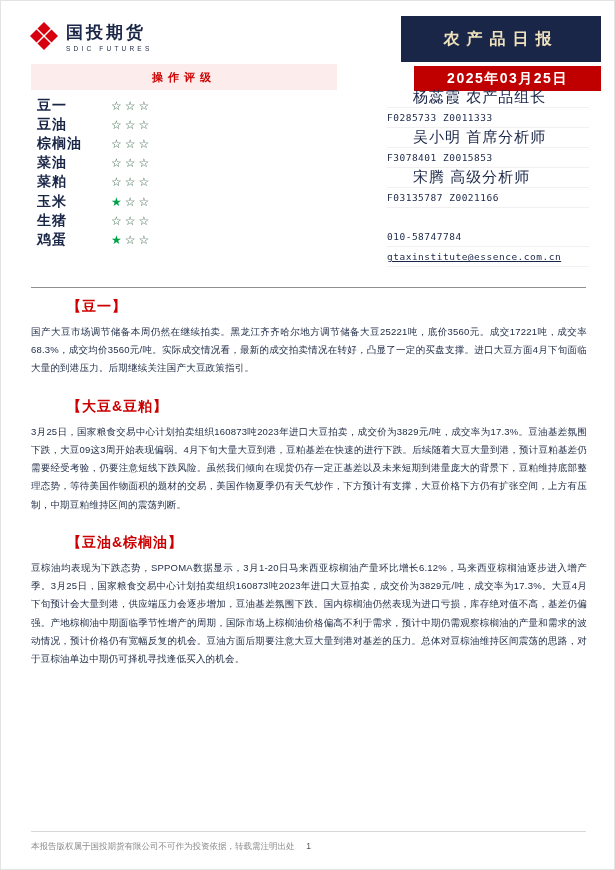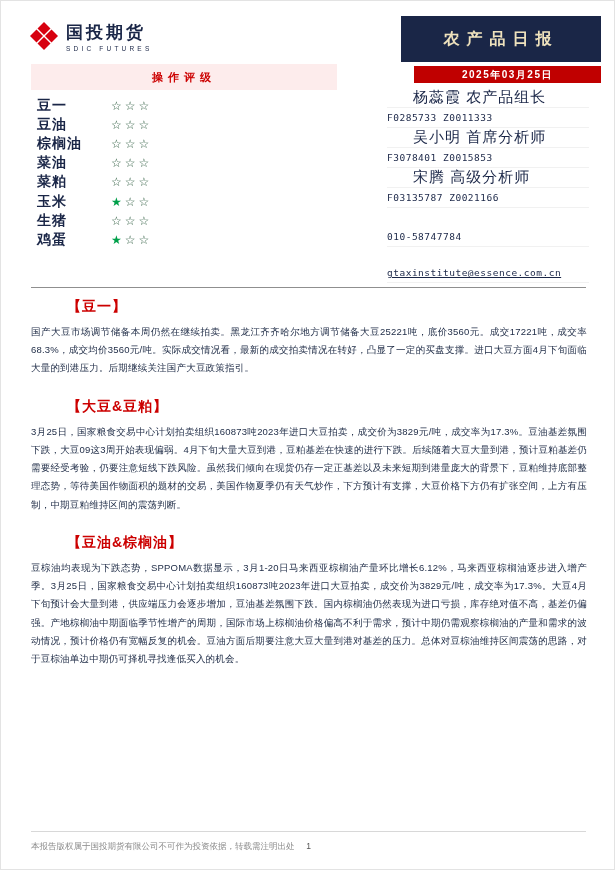--- a/index.html
+++ b/index.html
@@ -7,39 +7,39 @@
   body { font-family:"Liberation Sans","DejaVu Sans",sans-serif; }
   .page { position:relative; width:615px; height:870px; background:#ffffff; border:1px solid #e3e3e3; overflow:hidden; }
 
   
   .logo { position:absolute; left:28px; top:20px; display:flex; align-items:center; gap:7px; }
   .brand-name { font-size:17px; font-weight:bold; color:#1a2647; letter-spacing:3px; line-height:1.1; }
   .brand-sub { font-size:6.5px; color:#1a2647; letter-spacing:3.2px; margin-top:2px; }
 
   .masthead { position:absolute; left:400px; top:15px; width:200px; }
   .mast-title { height:46px; background:#1a2647; color:#efe2bd; display:flex; align-items:center; justify-content:center; font-size:16px; font-weight:bold; letter-spacing:7px; }
-  .mast-date { height:17px; margin-top:4px; margin-left:13px; background:#c00000; color:#ffffff; display:flex; align-items:center; justify-content:center; font-size:10px; font-weight:bold; letter-spacing:1.5px; }
+  .mast-date { height:25px; margin-top:4px; margin-left:13px; background:#c00000; color:#ffffff; display:flex; align-items:center; justify-content:center; font-size:14px; font-weight:bold; letter-spacing:1.5px; }
 
   
   .ratings-header { position:absolute; left:30px; top:63px; width:306px; height:26px; background:#fdecec; color:#cc0000; font-size:11px; font-weight:bold; letter-spacing:5px; display:flex; align-items:center; justify-content:center; }
   .ratings-table { position:absolute; left:36px; top:95px; width:300px; }
   .rating-row { display:flex; align-items:center; height:19.2px; }
   .rating-name { width:74px; font-size:14px; font-weight:bold; color:#1a2647; letter-spacing:1px; }
   .rating-stars { font-size:12px; letter-spacing:3px; line-height:1; }
   .star.filled { color:#00a04a; }
   .star.empty { color:#2d5c3f; }
 
   
   .analysts { position:absolute; left:386px; top:87px; width:202px; }
   .an-line { height:20px; display:flex; align-items:center; border-bottom:1px solid #f1f1f1; }
   .an-name { font-size:15px; font-weight:normal; color:#1a2647; letter-spacing:1px;margin-left:26px; }
   .an-code { font-family:"DejaVu Sans Mono","Liberation Mono",monospace; font-size:9.5px; color:#1a2647; letter-spacing:0.5px; }
   .contact { position:absolute; left:386px; top:226px; width:202px; }
   .contact .an-line { border-bottom:1px solid #f1f1f1; }
-  .contact-email-row { margin-top:16px; }
+  .contact-email-row { margin-top:0; }
   .contact-email { text-decoration:underline; }
 
   .header-divider { position:absolute; left:30px; width:555px; top:286px; border-top:1px solid #8f8f8f; }
 
   
   .report-body { position:absolute; left:30px; top:297px; width:556px; }
   .section + .section { margin-top:20px; }
   .section-heading { color:#cc0000; font-size:14px; font-weight:bold; letter-spacing:1px; margin-bottom:7px;margin-left:36px; }
   .section-body { font-size:9.5px; line-height:1.92; color:#222f49; text-align:justify; letter-spacing:0.2px; }
 

